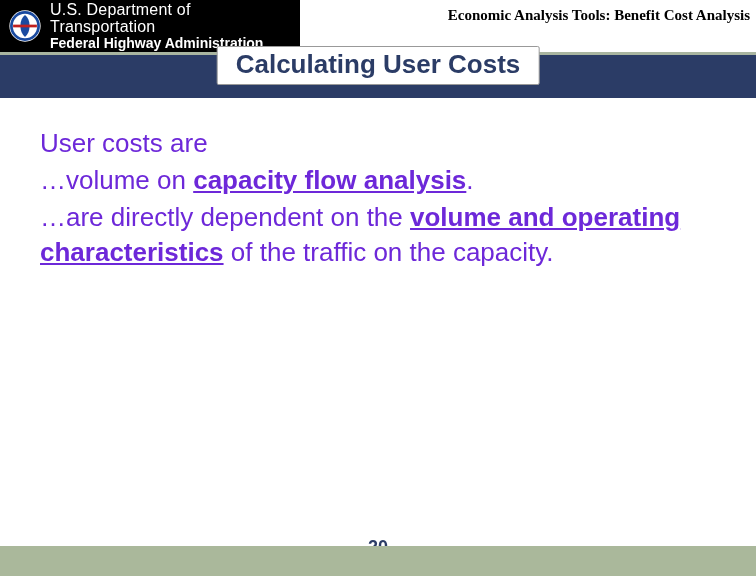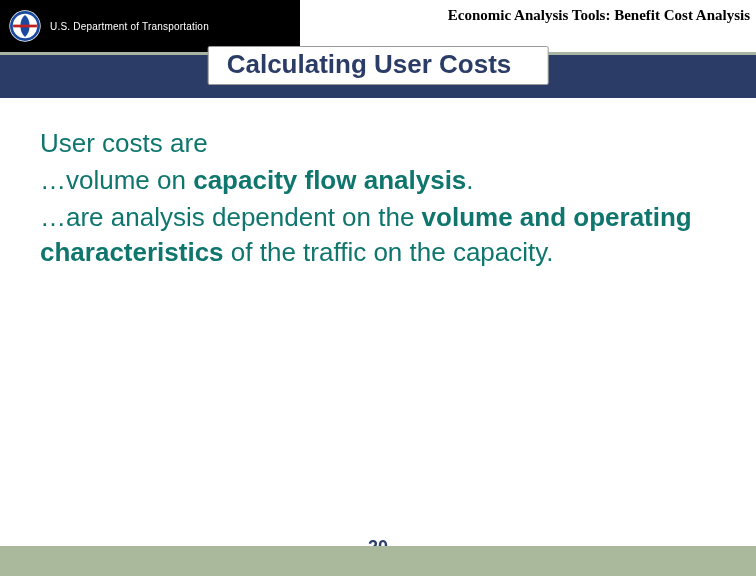--- a/index.html
+++ b/index.html
@@ -16,21 +16,21 @@
     width: 34px;
     height: 34px;
     margin-right: 8px;
     flex-shrink: 0;
   }
   .dot-text {
     color: #fff;
     line-height: 1.1;
   }
   .dot-line1 {
-    font-size: 10px;
+    font-size: 16px;
     letter-spacing: 0.2px;
   }
   .dot-line2 {
     font-size: 14px;
     font-weight: bold;
   }
   
   
 
   .top {
@@ -72,42 +72,43 @@
     left: 0; right: 0; top: 0;
     height: 3px;
     background: #a9b5a0;
   }
   .title-inner {
     position: absolute;
     top: -6px;
     left: 50%;
     transform: translateX(-50%);
     background: #fff;
-    padding: 2px 36px 4px 18px;
+    padding: 2px 18px 4px 18px;
     border: 1px solid #999;
     border-radius: 2px;
   }
   .title-text {
     font-family: Verdana, Geneva, sans-serif;
     font-size: 26px;
     font-weight: bold;
     color: #2b3c66;
   }
   .content {
     padding: 28px 40px 0 40px;
     font-family: Verdana, Geneva, sans-serif;
     font-size: 26px;
-    color: #0f766e;
+    color: #6d28d9;
     line-height: 1.35;
   }
   .content p {
     margin: 0 0 2px 0;
   }
   .em {
     font-weight: bold;
+    text-decoration: underline;
   }
   .footer-band {
     position: absolute;
     left: 0;
     right: 0;
     bottom: 0;
     height: 30px;
     background: #aab89b;
   }
   
@@ -130,35 +131,36 @@
 <div class="top">
   <div class="black-strip">
     <svg class="dot-logo" viewBox="0 0 100 100">
       <circle cx="50" cy="50" r="46" fill="#fff"></circle>
       <circle cx="50" cy="50" r="40" fill="none" stroke="#1a4aa0" stroke-width="8"></circle>
       <path d="M50 18 C 68 30 68 70 50 82 C 32 70 32 30 50 18 Z" fill="#1a4aa0"></path>
       <rect x="15" y="46" width="70" height="8" fill="#c02020"></rect>
     </svg>
     <div class="dot-text">
       <div class="dot-line1">U.S. Department of Transportation</div>
+      <div class="dot-line2">Federal Highway Administration</div>
     </div>
   </div>
   <div class="meta">
     <div>Economic Analysis Tools: Benefit Cost Analysis</div>
   </div>
 </div>
 
 <div class="title-band">
   <div class="title-inner">
     <span class="title-text">Calculating User Costs</span>
   </div>
 </div>
 
 <div class="content">
   <p>User costs are</p>
   <p><span>…volume on </span><span class="em">capacity flow analysis</span><span>.</span></p>
-  <p><span>…are analysis dependent on the </span><span class="em">volume and operating characteristics</span><span> of the traffic on the capacity.</span></p>
+  <p><span>…are directly dependent on the </span><span class="em">volume and operating characteristics</span><span> of the traffic on the capacity.</span></p>
 </div>
 
 <div class="page-num-wrap">
   <span class="page-num2">20</span>
 </div>
 <div class="footer-band"></div>
 
 </body></html>

